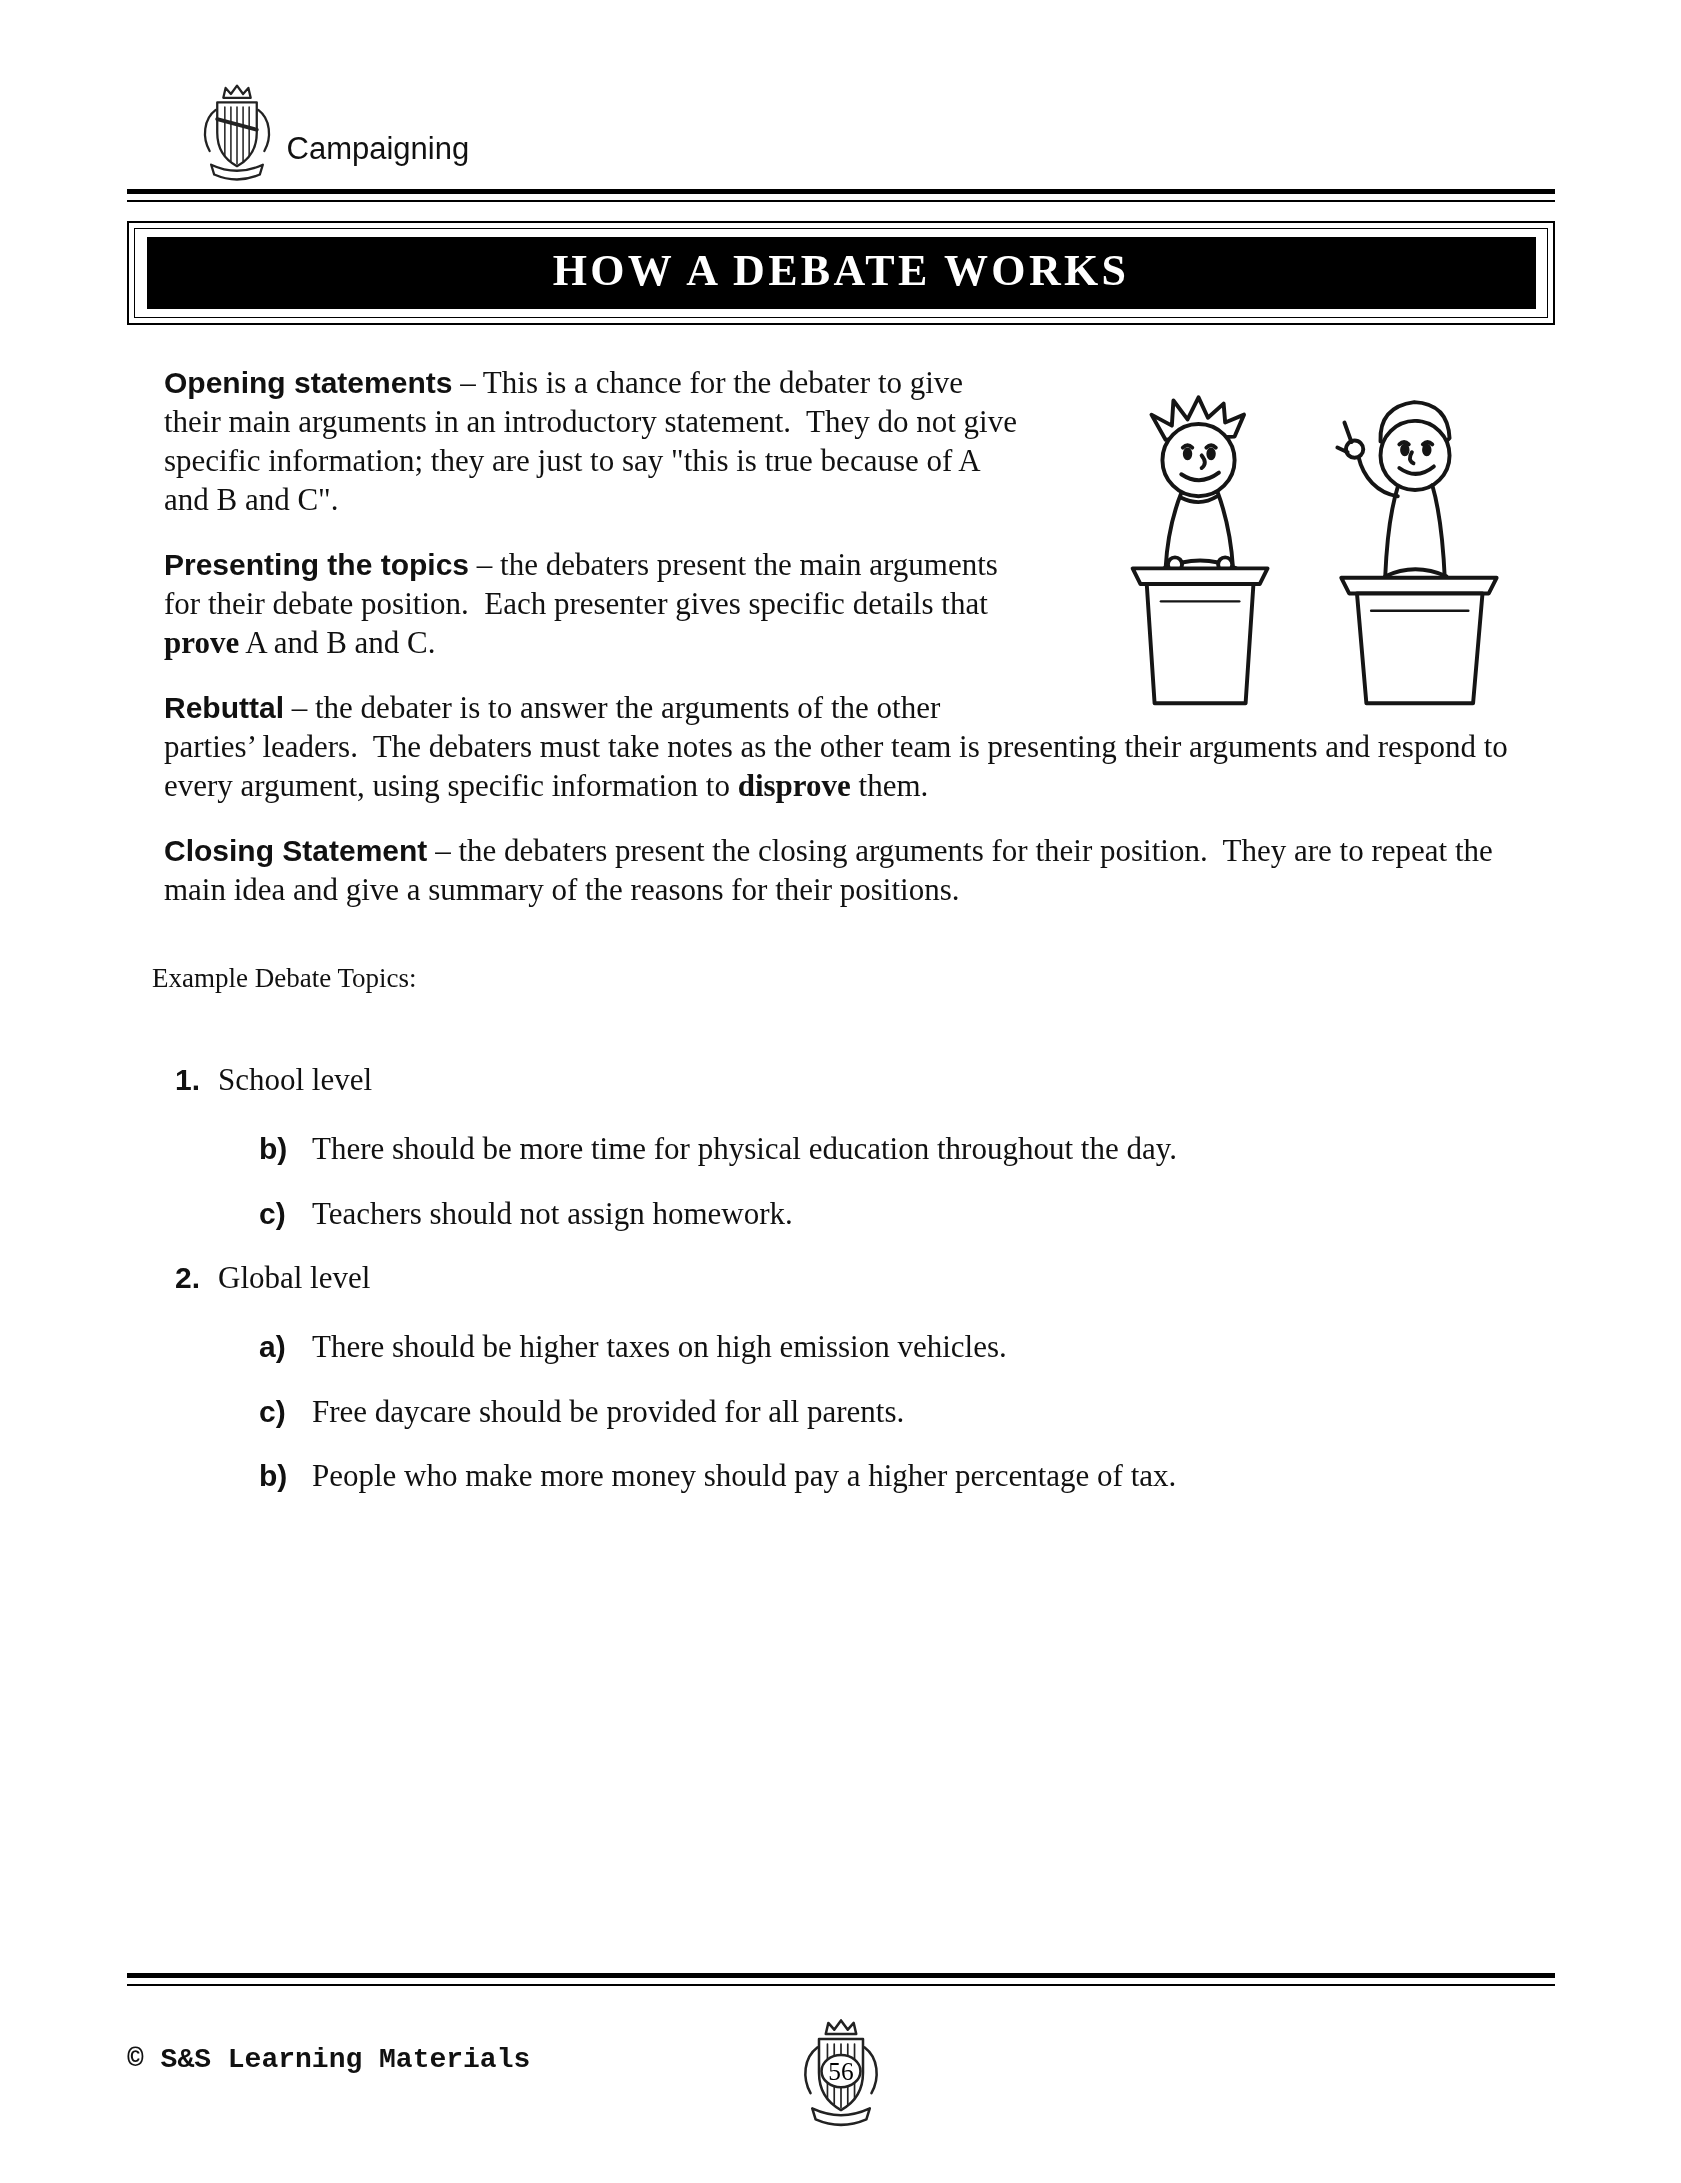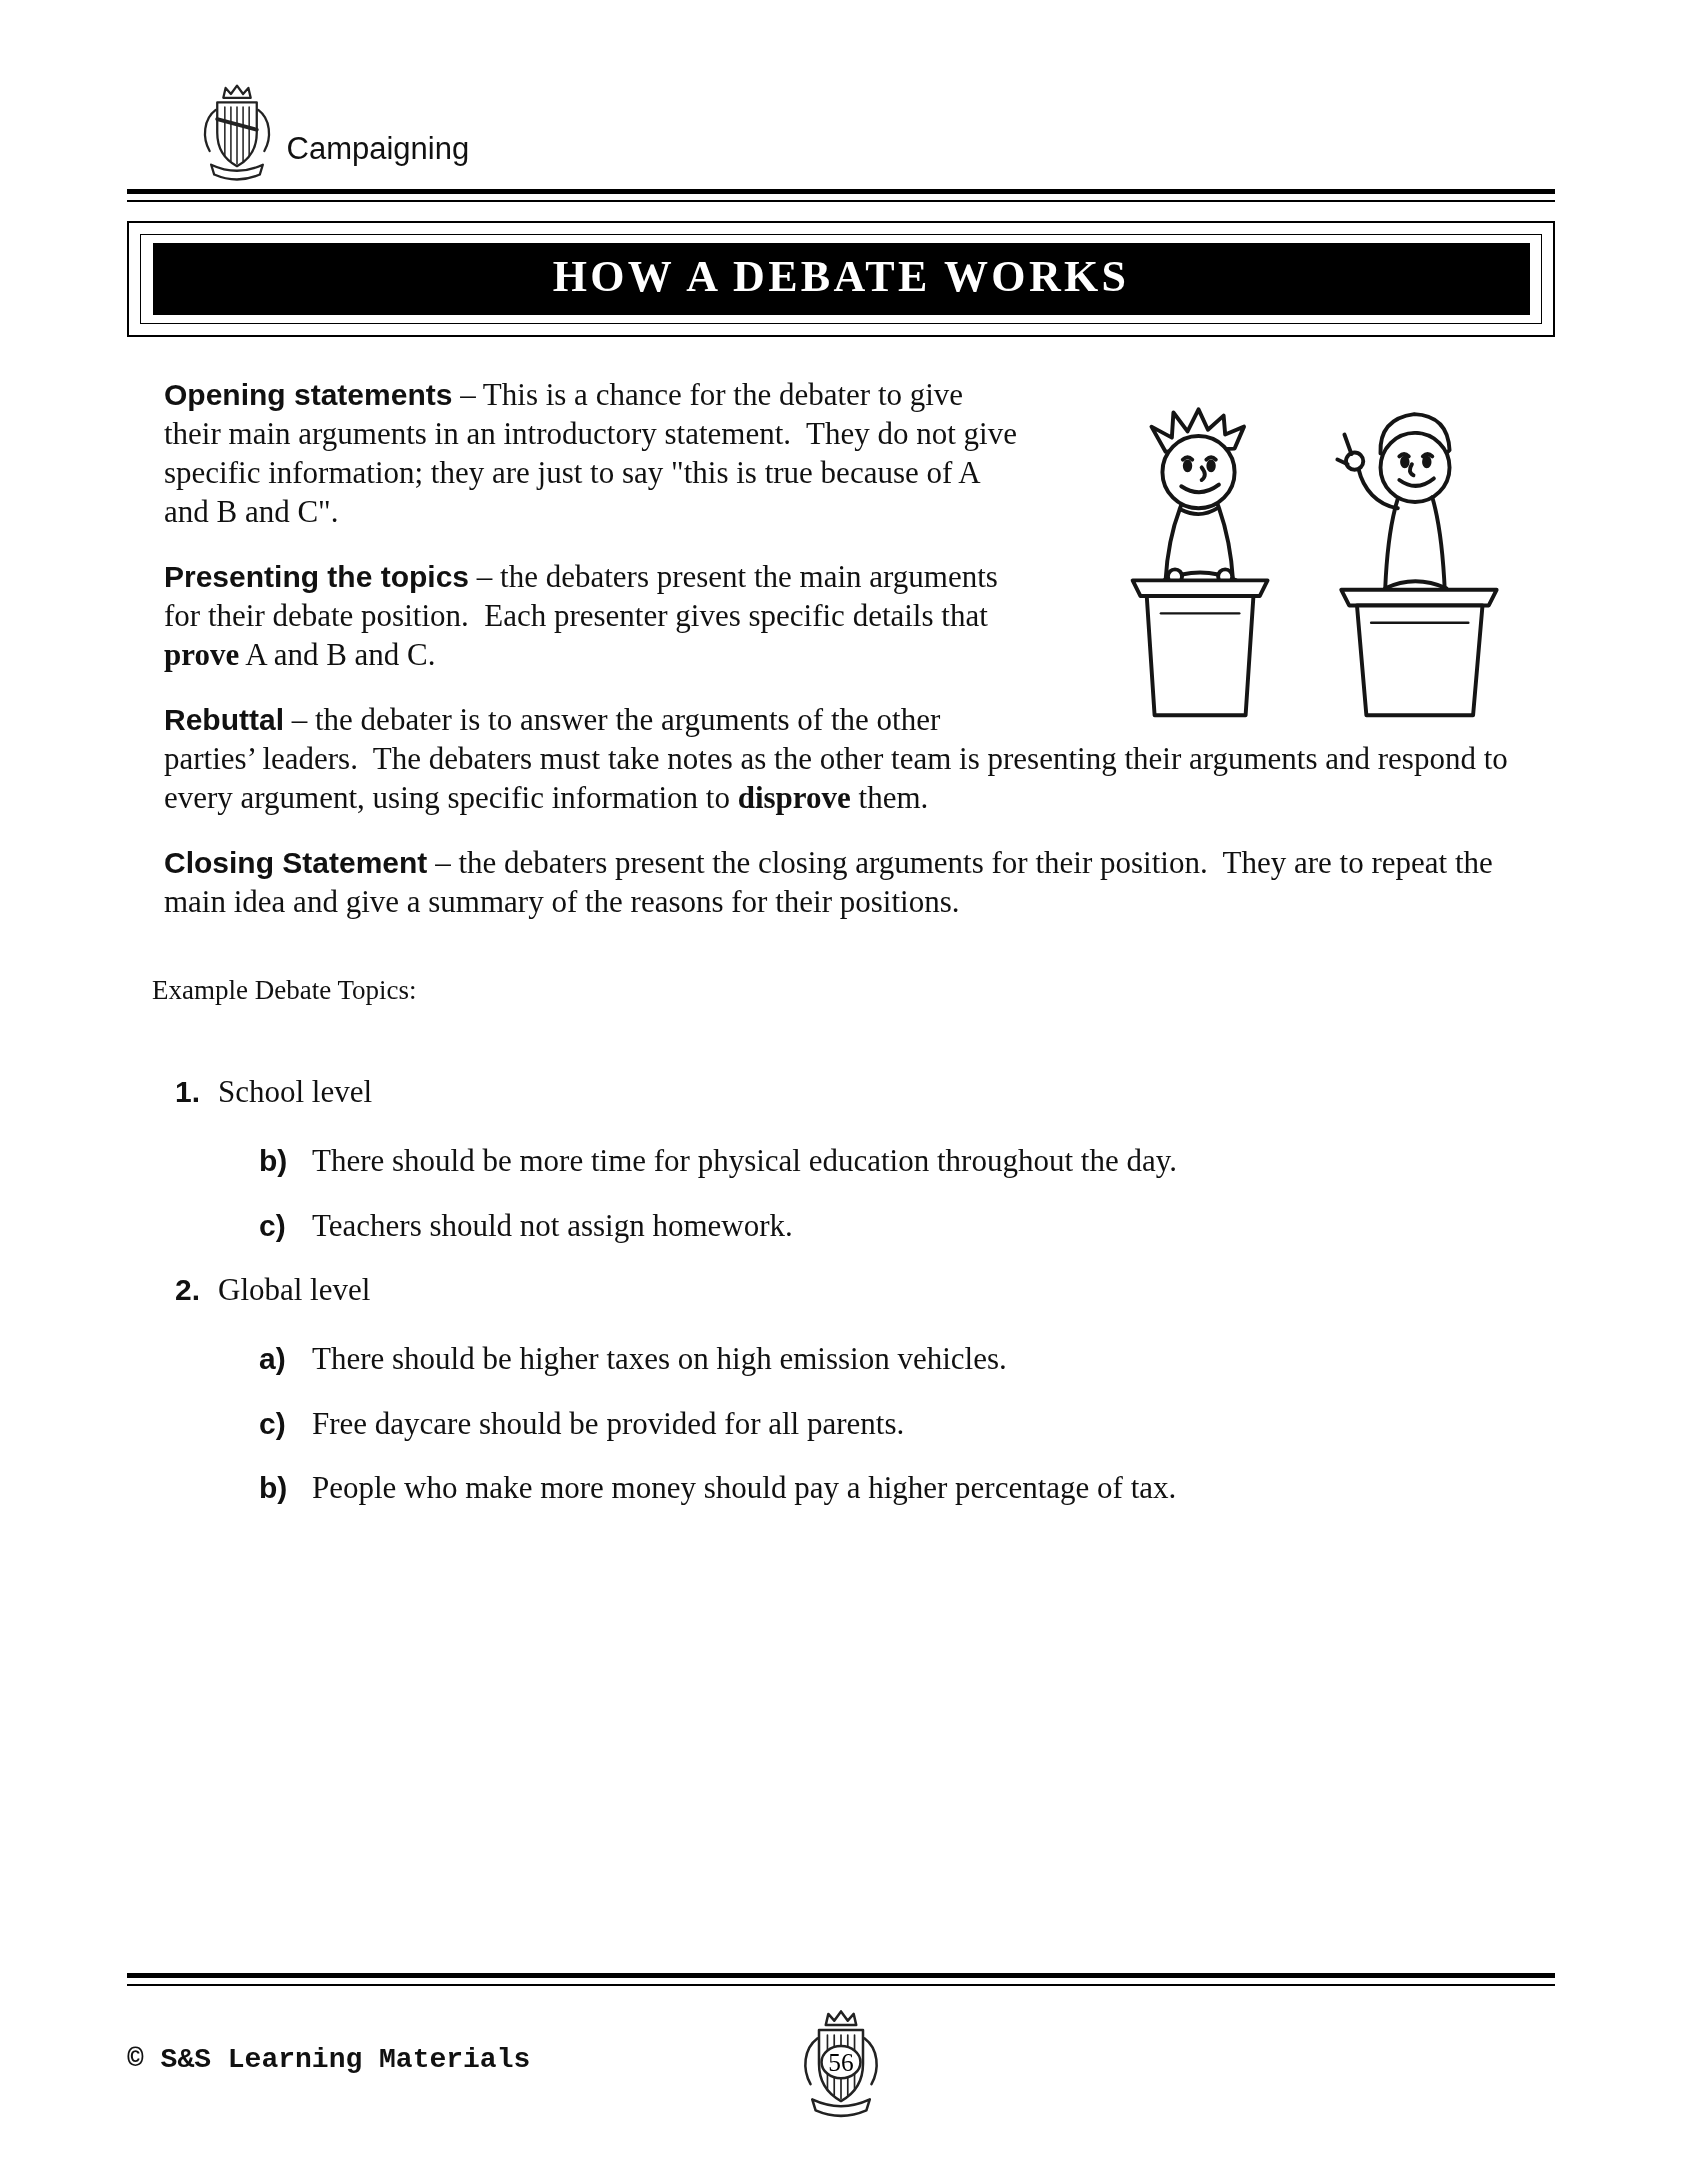--- a/index.html
+++ b/index.html
@@ -21,21 +21,21 @@
     font-size: 31px; color: #111;
     margin-top: 33px;
   }
   .rule-double {
     height: 13px;
     border-top: 5.7px solid #000;
     border-bottom: 2.5px solid #000;
   }
 
   
-  .title-frame { margin: 19px 127px 0 127px; border: 2.5px solid #000; padding: 11px; }
+  .title-frame { margin: 19px 127px 0 127px; border: 2.5px solid #000; padding: 5px; }
   .title-frame-inner { border: 1.6px solid #000; padding: 8.2px 11.5px; }
   .title-banner {
     background: #000; color: #fff;
     text-align: center;
     font-weight: bold;
     font-size: 44px;
     letter-spacing: 3.3px;
     padding: 8.2px 0 13px 0;
   }
 
@@ -81,21 +81,21 @@
     font-weight: bold; font-size: 30px;
   }
 
   
   .footer { position: absolute; left: 127px; right: 127px; bottom: 72px; }
   .footer-row { position: relative; display: flex; justify-content: space-between; margin-top: 15px; height: 110px; }
   .footer-left, .footer-right {
     font-weight: bold; font-size: 28px; margin-top: 43px; font-family: Liberation Mono, monospace;
   }
   .footer-crest-wrap {
-    position: absolute; left: 50%; top: 7px; transform: translateX(-50%);
+    position: absolute; left: 50%; top: 16px; transform: translateX(-50%);
   }
   .footer-crest { width: 85px; height: 110px; }
 </style>
 </head>
 <body>
 
 <div class="page">
 
   <div class="header">
     <div class="brand">

